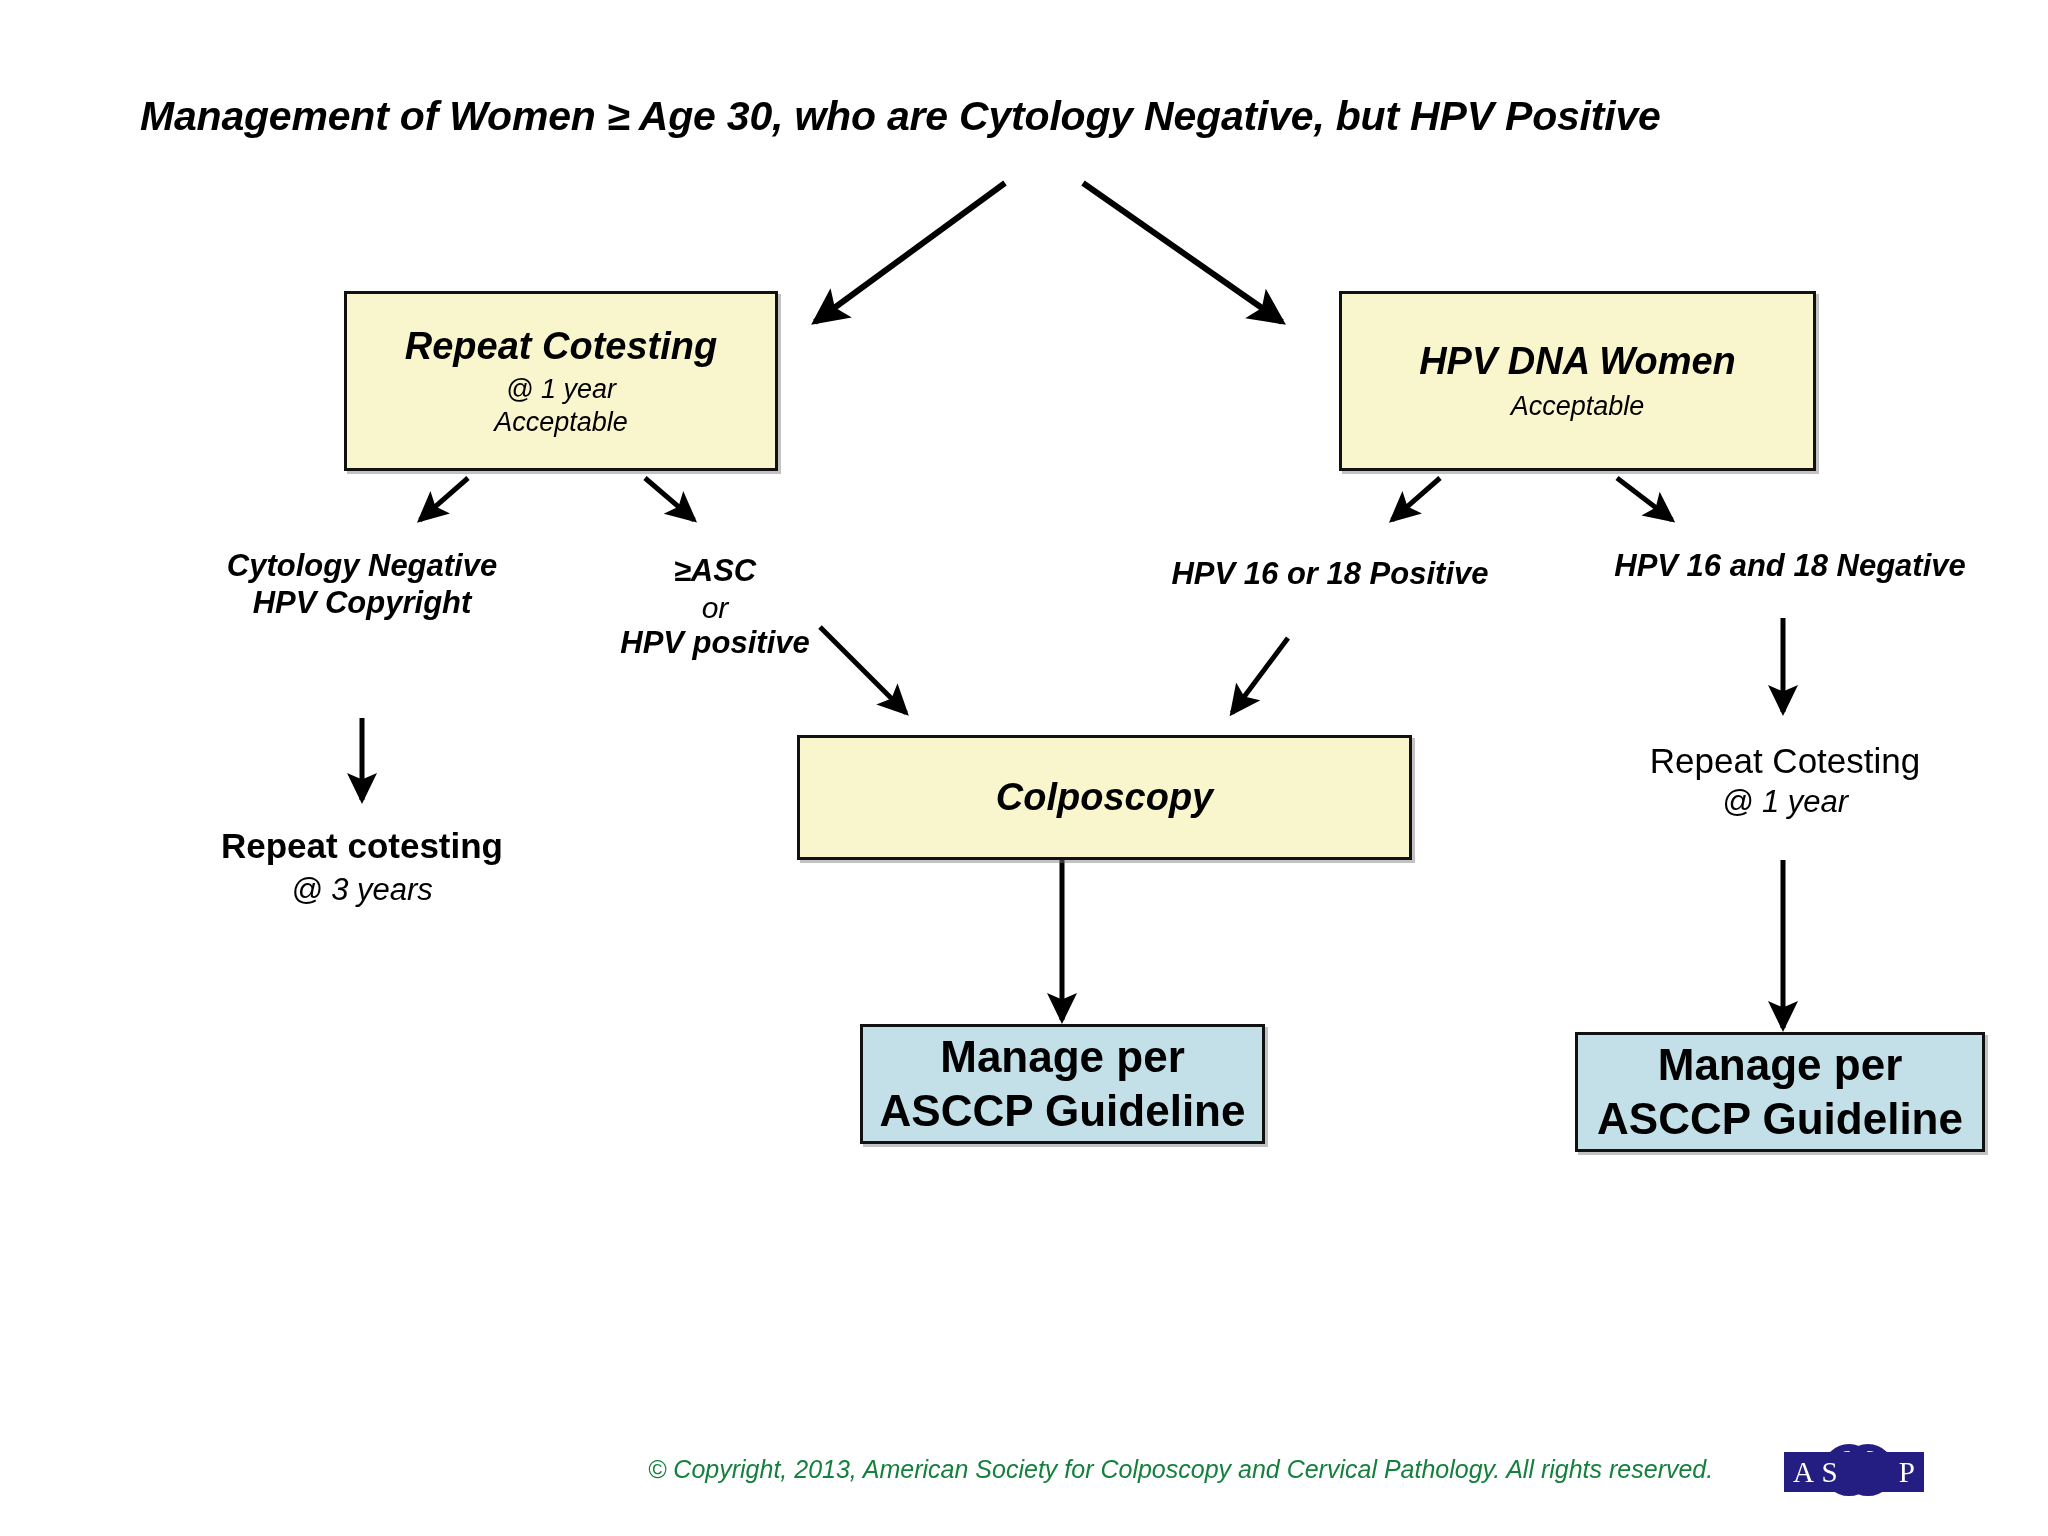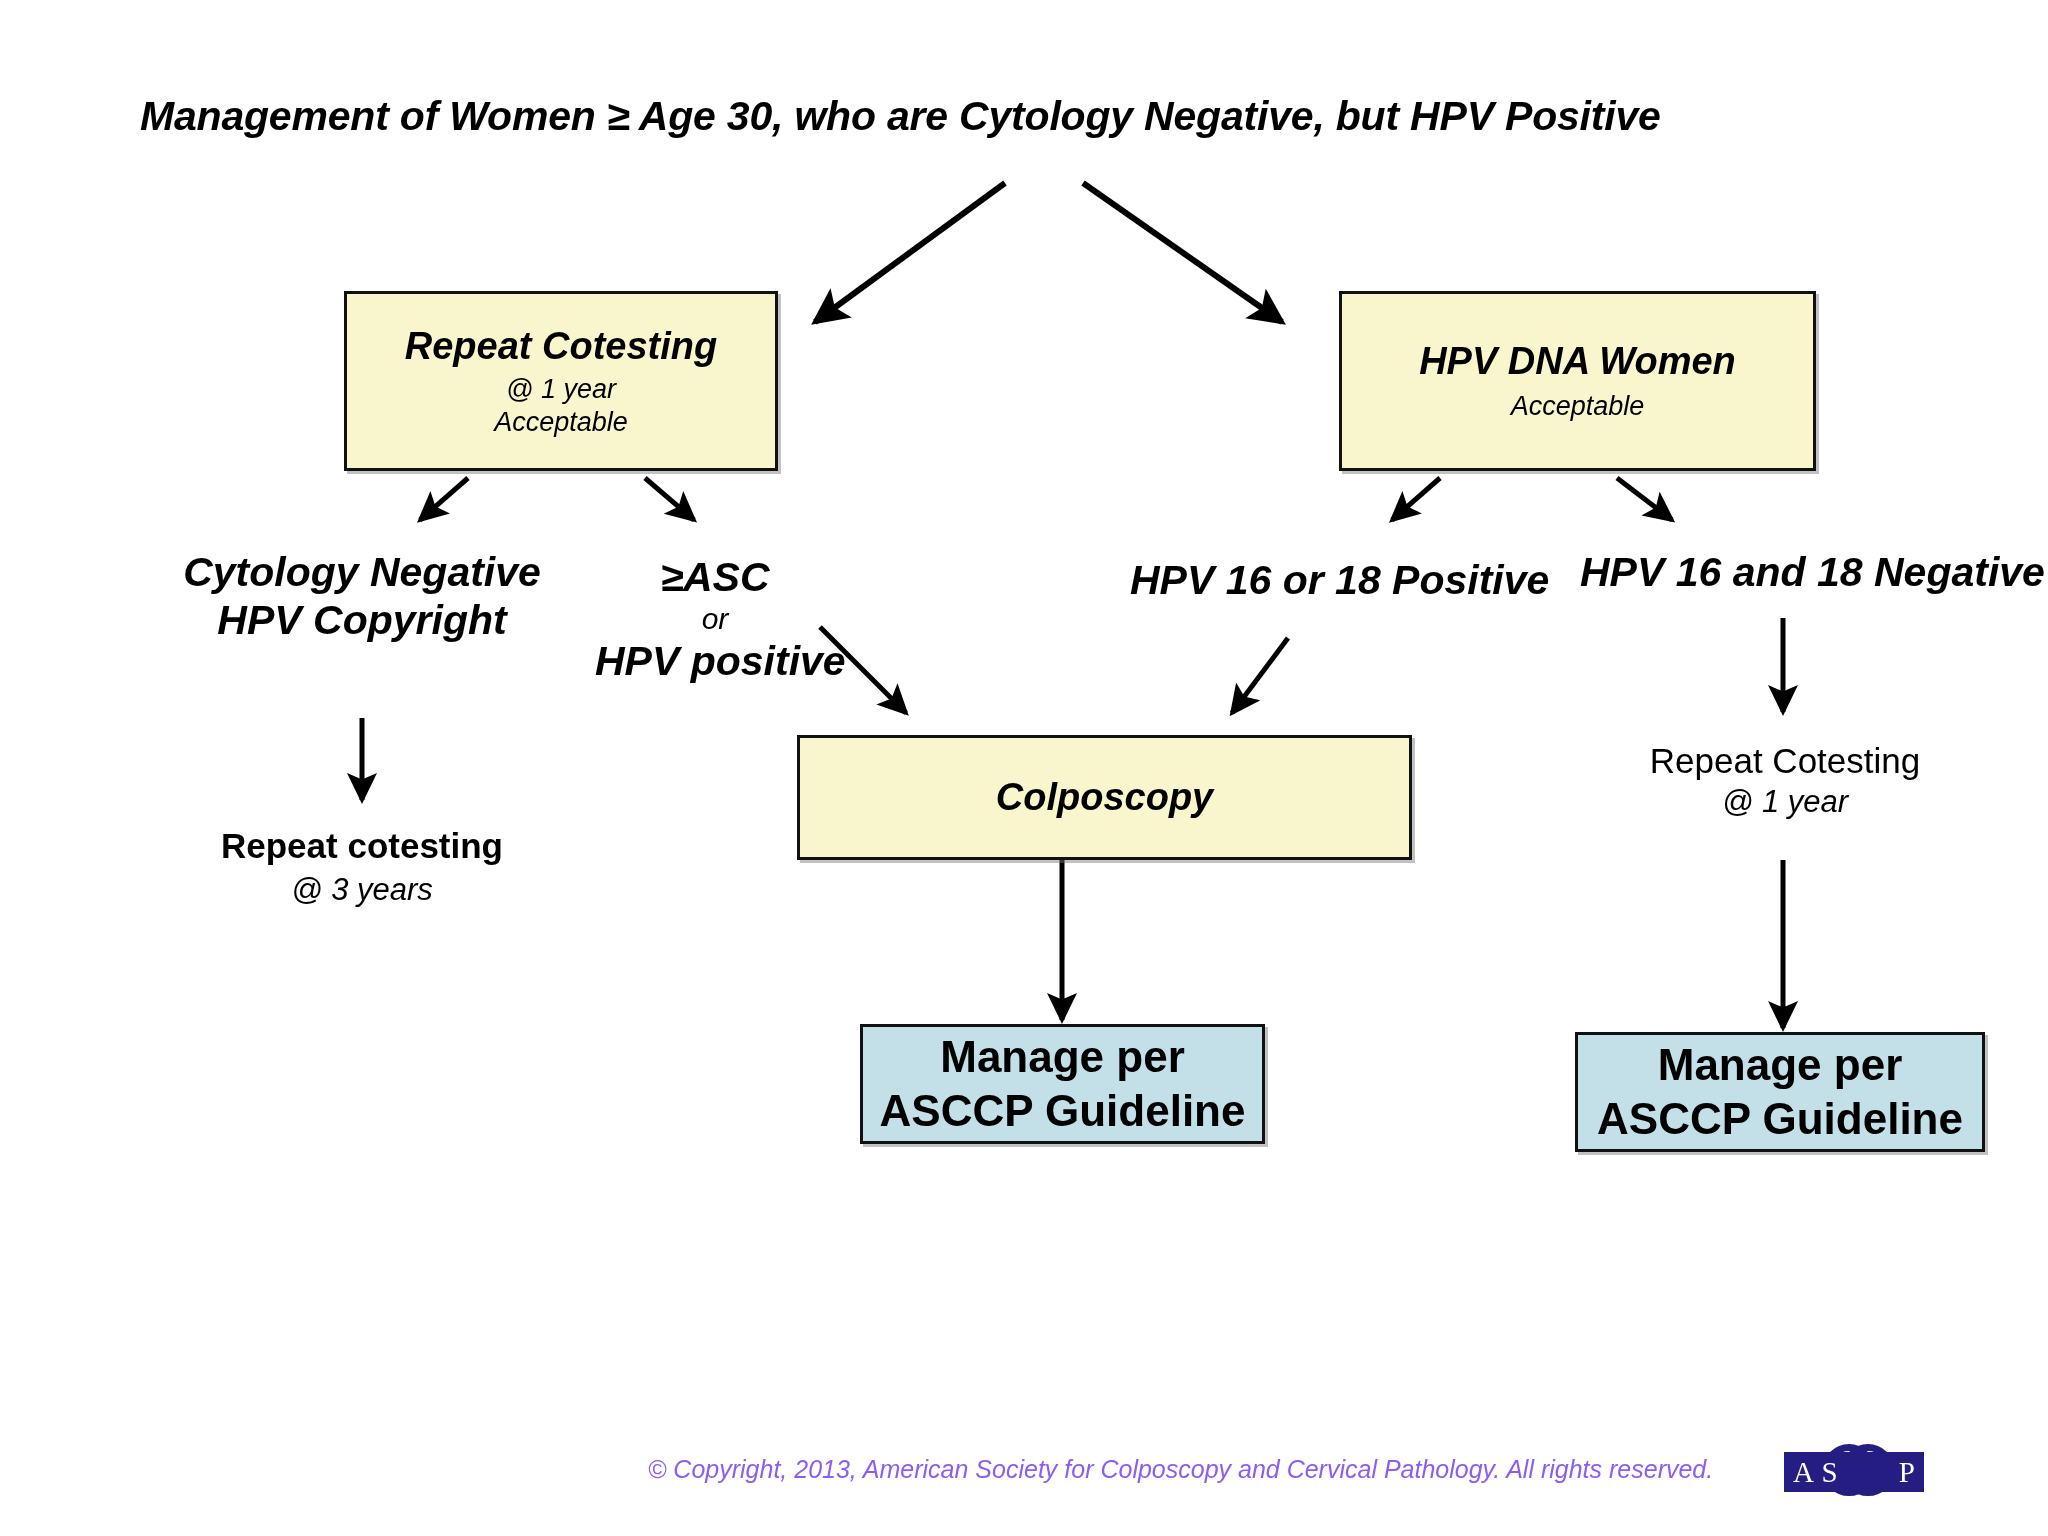--- a/index.html
+++ b/index.html
@@ -57,21 +57,21 @@
     font-size: 38px;
     font-weight: bold;
     font-style: italic;
   }
   .t-boxsub {
     font-size: 27px;
     font-style: italic;
     font-weight: normal;
   }
   .t-branch-b {
-    font-size: 41px;
+    font-size: 31px;
     font-weight: bold;
     font-style: italic;
     white-space: nowrap;
   }
   .t-branch-n {
     font-size: 30px;
     font-weight: normal;
     font-style: italic;
   }
   .t-plainbold {
@@ -229,21 +229,21 @@
   <div class="node box box-blue" style="left:860px; top:1024px; width:405px; height:120px;">
     <div class="t-bluebox">Manage per</div>
     <div class="t-bluebox">ASCCP Guideline</div>
   </div>
 
   <div class="node box box-blue" style="left:1575px; top:1032px; width:410px; height:120px;">
     <div class="t-bluebox">Manage per</div>
     <div class="t-bluebox">ASCCP Guideline</div>
   </div>
 
-  <div class="lbl t-copy" style="left:648px; top:1455px; width:1120px; text-align:left; color:#8b5cf6;">
+  <div class="lbl t-copy" style="left:648px; top:1455px; width:1120px; text-align:left; color:#15803d;">
     <span>© Copyright, 2013, American Society for Colposcopy and Cervical Pathology.  All rights reserved.</span>
   </div>
 
   <div id="asccp-logo" style="left:1784px; top:1440px;">
     <div class="logo-bar"></div>
     <div class="logo-ring r1"></div>
     <div class="logo-ring r2"></div>
     <div class="logo-letters">
       <span>A</span>
       <span>S</span>

